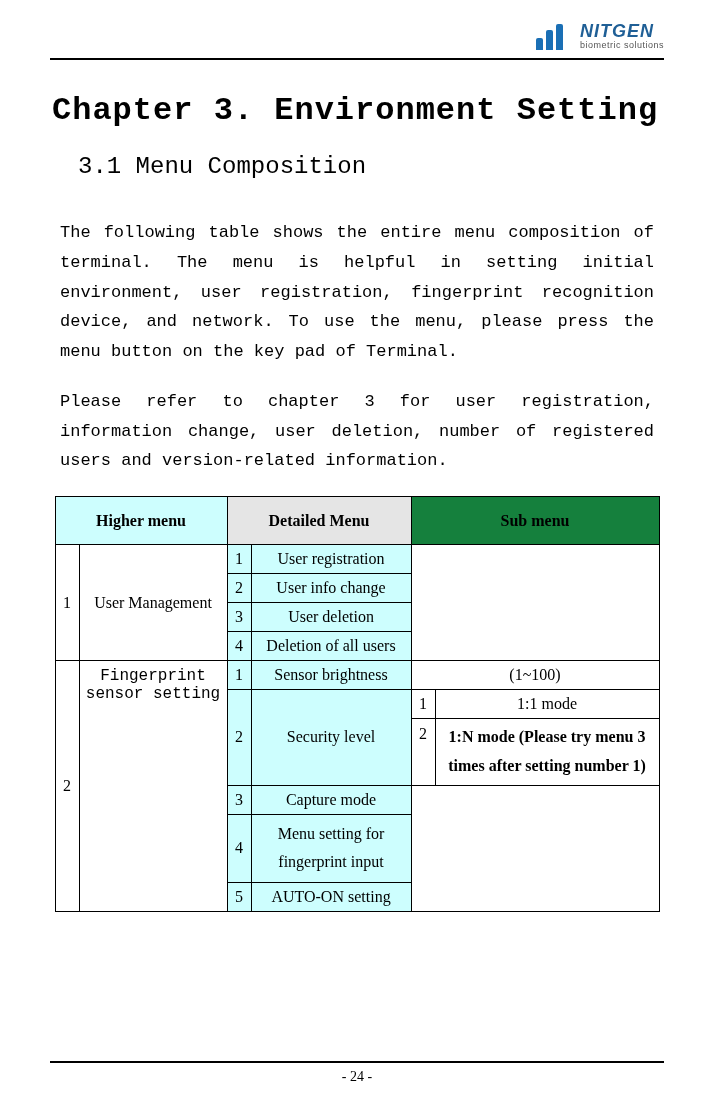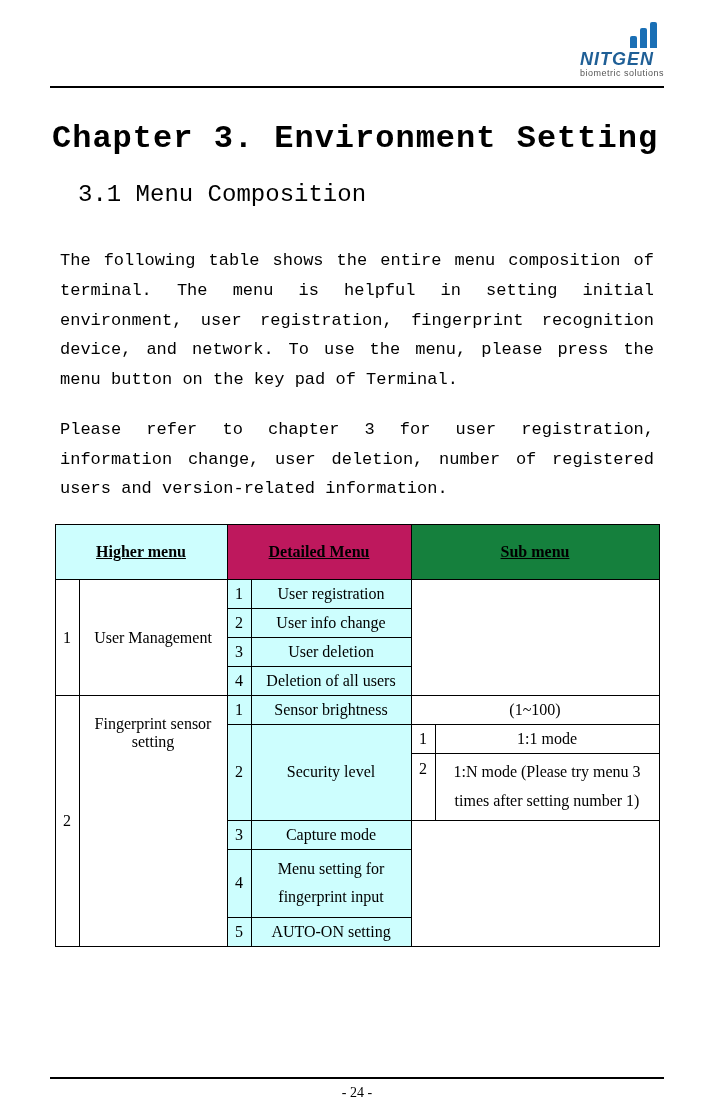--- a/index.html
+++ b/index.html
@@ -20,22 +20,21 @@
   .logo-row {
     display: flex;
     justify-content: flex-end;
     align-items: flex-end;
     padding-right: 0;
     margin-bottom: 8px;
   }
   .logo {
     display: flex;
     align-items: flex-end;
-    gap: 2px;
-    flex-direction: column;
+    gap: 10px;
   }
   .logo-mark {
     width: 34px;
     height: 26px;
     display: flex;
     align-items: flex-end;
     gap: 3px;
   }
   .logo-mark .bar {
     width: 7px;
@@ -97,35 +96,34 @@
     font-size: 16px;
   }
   table.menu-table td, table.menu-table th {
     border: 1px solid #000;
     text-align: center;
     vertical-align: middle;
     padding: 5px 2px;
   }
   table.menu-table th {
     font-weight: 700;
-    height: 55px;
-    text-decoration: underline;
+    height: 48px;
   }
   .th-a { background: #cdfefe; }
-  .th-b { background: #be185d; }
+  .th-b { background: #e5e5e5; }
   .th-c { background: #15803d; }
   .col-num { width: 24px; }
   .col-higher { width: 148px; }
   .col-dnum { width: 24px; background: #cdfefe; }
   .col-detail { width: 160px; background: #cdfefe; margin-left: 33px; }
   .col-snum { width: 24px; }
   .col-sub { }
   .footer {
     position: absolute;
-    bottom: 12px;
+    bottom: 28px;
     left: 0;
     right: 0;
     margin-top: 28px;
   }
   .hr-bottom {
     border: none;
     border-top: 2px solid #000;
     margin: 0 50px 6px 50px;
   }
   .page-num {
@@ -184,34 +182,34 @@
       <td class="col-dnum">3</td>
       <td class="col-detail">User deletion</td>
     </tr>
     <tr>
       <td class="col-dnum">4</td>
       <td class="col-detail">Deletion of all users</td>
     </tr>
 
     <tr>
       <td class="col-num" rowspan="6">2</td>
-      <td class="col-higher" rowspan="6" style="vertical-align:top; padding-top:19px;">Fingerprint sensor setting</td>
+      <td class="col-higher" rowspan="6" style="vertical-align:top; padding-top:6px;font-family:Liberation Mono, monospace;">Fingerprint sensor setting</td>
       <td class="col-dnum">1</td>
       <td class="col-detail">Sensor brightness</td>
       <td class="col-sub" colspan="2">(1~100)</td>
     </tr>
     <tr>
       <td class="col-dnum" rowspan="2">2</td>
       <td class="col-detail" rowspan="2">Security level</td>
       <td class="col-snum">1</td>
       <td class="col-sub">1:1 mode</td>
     </tr>
     <tr>
       <td class="col-snum" style="vertical-align:top; padding-top:6px;">2</td>
-      <td class="col-sub" style="line-height:1.8; padding:4px 6px;">1:N mode (Please try menu 3 times after setting number 1)</td>
+      <td class="col-sub" style="line-height:1.8; padding:4px 6px;font-weight:bold;">1:N mode (Please try menu 3 times after setting number 1)</td>
     </tr>
     <tr>
       <td class="col-dnum">3</td>
       <td class="col-detail">Capture mode</td>
       <td class="col-sub" colspan="2" rowspan="3"></td>
     </tr>
     <tr>
       <td class="col-dnum">4</td>
       <td class="col-detail" style="line-height:1.8;">Menu setting for fingerprint input</td>
     </tr>

